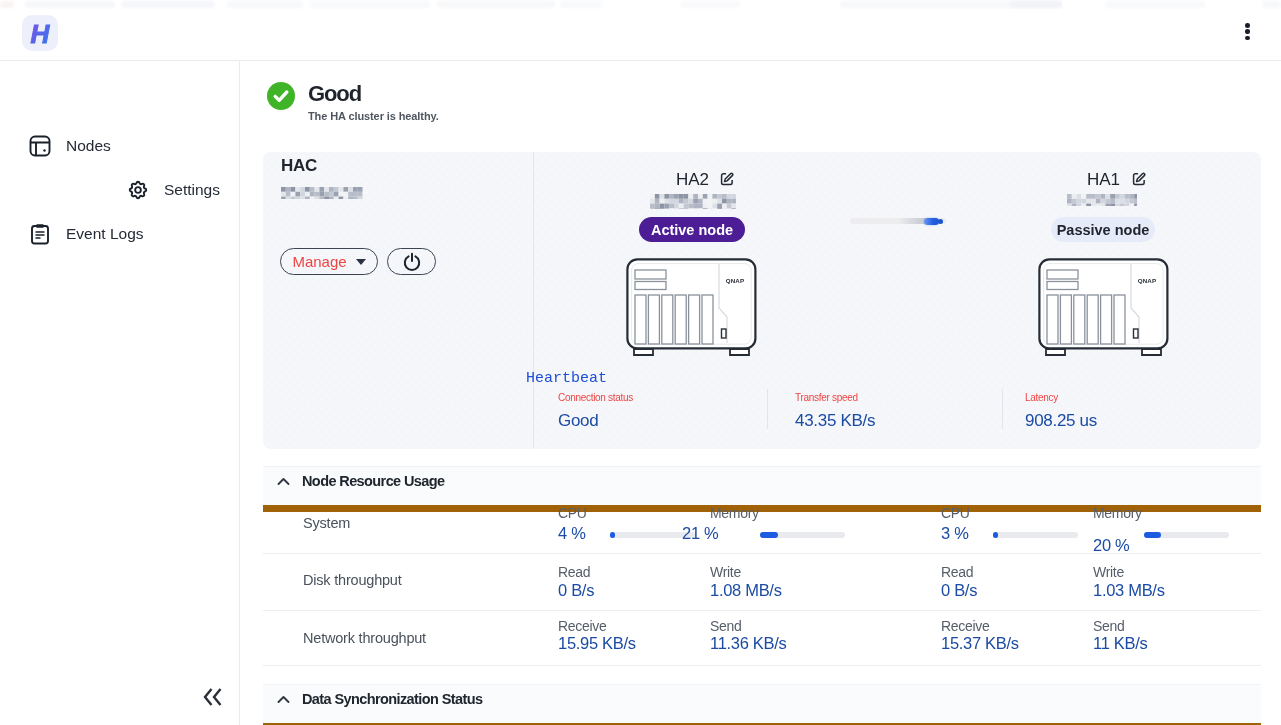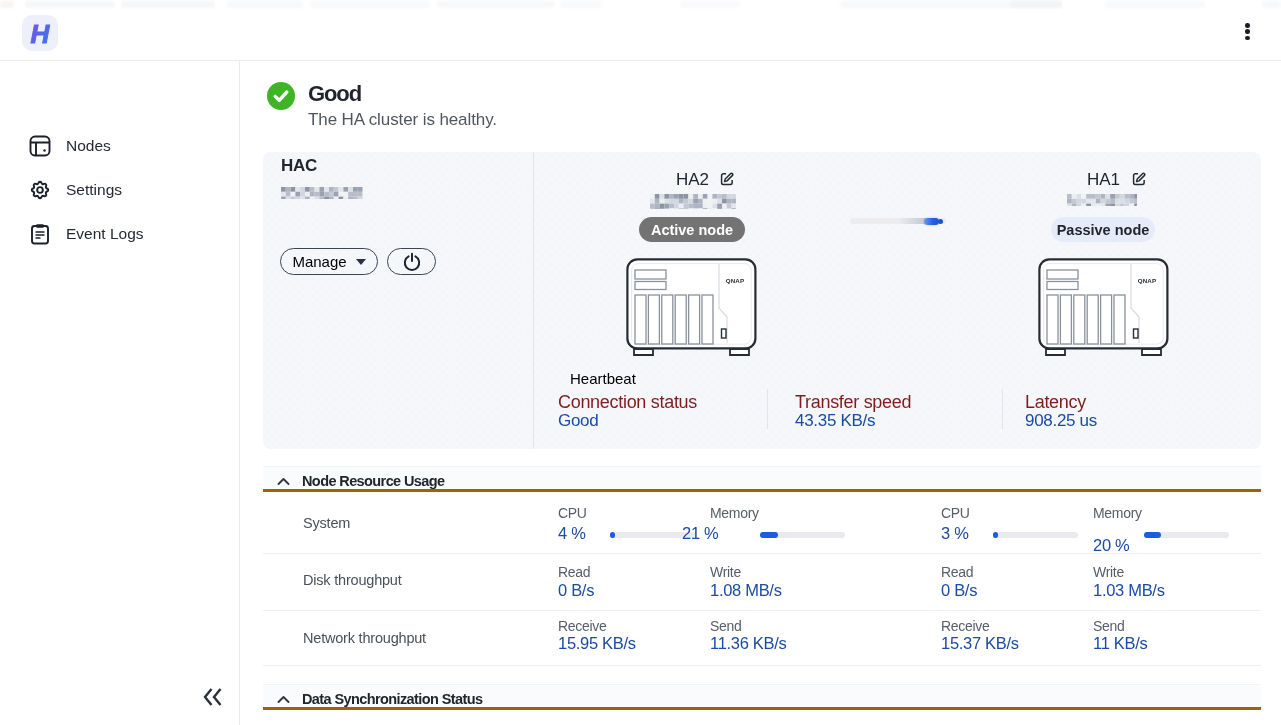--- a/index.html
+++ b/index.html
@@ -25,58 +25,58 @@
 .mi span { margin-left:15px; font-size:15.5px; color:#252b36; }
 .mi.sel { background:#e7ebf8;
   background-image:radial-gradient(circle, rgba(255,255,255,.55) 0.9px, transparent 1.1px),
    radial-gradient(circle, rgba(255,255,255,.55) 0.9px, transparent 1.1px);
   background-size:9px 9px, 9px 9px; background-position:0 0, 4.5px 4.5px; }
 .mi.sel span { color:#2e61d5; }
 #collapse { position:absolute; left:202px; top:626px; }
 #gcheck { position:absolute; left:267px; top:82px; width:28px; height:28px; border-radius:50%;
   background:#3fb426; }
 #goodT { position:absolute; left:308px; top:81px; font-size:22px; font-weight:bold; letter-spacing:-1.1px; color:#1f242c; }
-#goodS { position:absolute; left:308px; top:110px; font-size:17px; letter-spacing:-0.1px; color:#4f565f; }
+#goodS { position:absolute; left:308px; top:110px; font-size:11px; letter-spacing:-0.1px; color:#4f565f;font-weight:bold; }
 
 #card { position:absolute; left:263px; top:152px; width:998px; height:297px; border-radius:8px;
   background:#f4f6f9;
   background-image:radial-gradient(circle, rgba(255,255,255,.5) 0.9px, transparent 1.1px),
    radial-gradient(circle, rgba(255,255,255,.5) 0.9px, transparent 1.1px);
   background-size:9px 9px, 9px 9px; background-position:0 0, 4.5px 4.5px; }
 #cardDiv { position:absolute; left:533px; top:152px; width:1px; height:297px; background:#e2e5eb; }
 .mosaic { position:absolute; filter:blur(0.7px); overflow:hidden; border-radius:1px; }
 #hacT { position:absolute; left:281px; top:156px; font-size:17px; font-weight:bold; letter-spacing:-0.3px; color:#20252e; }
 .btn { position:absolute; height:27px; border:1.6px solid #3c4454; border-radius:14px;
   background:transparent; display:flex; align-items:center; justify-content:center; }
 #manageB { left:280px; top:248px; width:98px; }
-#manageB span { font-size:15px; color:#000000; }
+#manageB span { font-size:15px; color:#ef4444; }
 #manageB .caret { width:0; height:0; border-left:5.5px solid transparent;
   border-right:5.5px solid transparent; border-top:6px solid #2a3140; margin-left:9px; margin-top:1px; }
 #powerB { left:387px; top:248px; width:49px; }
 
 .nodeName { position:absolute; top:170px; font-size:17px; color:#20262f; }
 .pill { position:absolute; top:217px; height:25px; border-radius:13px; font-size:14.5px;
   font-weight:bold; display:flex; align-items:center; justify-content:center; }
-#pillA { left:639px; width:106px; background:#737373; color:#fff; }
+#pillA { left:639px; width:106px; background:#4c1d95; color:#fff; }
 #pillP { left:1051px; width:104px; background:#e6ebf9; color:#20262f; }
 
 #hbTrack { position:absolute; left:850px; top:218px; width:96px; height:6px; border-radius:3px;
   background:linear-gradient(90deg,#ededf0 0%,#ededf0 50%,#cdd0d7 72%,#c6cad2 78%,#e4e6ea 88%,#ebecef 100%); }
 #hbBlob { position:absolute; left:924px; top:217.5px; width:15px; height:7px; border-radius:3.5px;
   background:linear-gradient(90deg,#6a97f2,#2160e2 60%,#1d55d2); box-shadow:0 0 2px rgba(40,90,220,.4); }
 #hbDot { position:absolute; left:937.5px; top:218.5px; width:5px; height:5px; border-radius:50%;
   background:#1d55cf; }
 
-#hbLabel { position:absolute; left:570px; top:370px; font-size:15px; color:#000000; }
-.statLab { position:absolute; top:392px; font-size:18px; letter-spacing:-0.3px; color:#7f1d1d; }
+#hbLabel { position:absolute; left:526px; top:370px; font-size:15px; color:#1d4ed8;font-family:Liberation Mono, monospace; }
+.statLab { position:absolute; top:392px; font-size:10px; letter-spacing:-0.3px; color:#ef4444; }
 .statVal { position:absolute; top:411px; font-size:17px; letter-spacing:-0.3px; color:#1b4ba4; }
 .vdiv { position:absolute; top:389px; width:1px; height:40px; background:#e2e5eb; }
 
-.secHead { position:absolute; left:263px; width:998px; height:26px; background:#fafbfd;
-  border-top:1px solid #f1f2f5; border-bottom:3px solid #a16207; }
+.secHead { position:absolute; left:263px; width:998px; height:46px; background:#fafbfd;
+  border-top:1px solid #f1f2f5; border-bottom:7px solid #a16207; }
 .secHead b { position:absolute; left:39px; top:6px; font-size:14.5px; letter-spacing:-0.6px; color:#20262e; }
 .secHead svg { position:absolute; left:14px; top:10px; }
 .rline { position:absolute; left:263px; width:998px; height:1px; background:#eceef2; }
 .rowLab { position:absolute; left:303px; font-size:14.5px; letter-spacing:-0.2px; color:#4a515b; }
 .cellLab { position:absolute; font-size:14px; letter-spacing:-0.3px; color:#565e69; }
 .cellVal { position:absolute; font-size:16.5px; letter-spacing:-0.3px; color:#1b4ba4; }
 .track { position:absolute; width:85px; height:5.5px; border-radius:3px; background:#e9eaee; }
 .fill { height:5.5px; border-radius:3px; background:#1d5be0; }
 </style>
 </head>
@@ -116,21 +116,21 @@
 
 <div id="sidebar">
   <div class="mi" style="top:65px;">
     <svg width="22" height="22" viewBox="0 0 22 22" fill="none" stroke="#1a212b" stroke-width="1.9">
       <rect x="1.5" y="1.5" width="19" height="19" rx="4.5"></rect>
       <path d="M1.5 7.5 H20.5 M7 7.5 V20.5"></path>
       <circle cx="15.5" cy="15.5" r="1.2" fill="#1a212b" stroke="none"></circle>
     </svg>
     <span>Nodes</span>
   </div>
-  <div class="mi" style="top:109px;">
+  <div class="mi" style="top:109px;justify-content:flex-end;">
     <svg width="22" height="22" viewBox="0 0 24 24" fill="none" stroke="#1a212b" stroke-width="2.1">
       <path d="M10.325 4.317c.426 -1.756 2.924 -1.756 3.35 0a1.724 1.724 0 0 0 2.573 1.066c1.543 -.94 3.31 .826 2.37 2.37a1.724 1.724 0 0 0 1.065 2.572c1.756 .426 1.756 2.924 0 3.35a1.724 1.724 0 0 0 -1.066 2.573c.94 1.543 -.826 3.31 -2.37 2.37a1.724 1.724 0 0 0 -2.572 1.065c-.426 1.756 -2.924 1.756 -3.35 0a1.724 1.724 0 0 0 -2.573 -1.066c-1.543 .94 -3.31 -.826 -2.37 -2.37a1.724 1.724 0 0 0 -1.065 -2.572c-1.756 -.426 -1.756 -2.924 0 -3.35a1.724 1.724 0 0 0 1.066 -2.573c-.94 -1.543 .826 -3.31 2.37 -2.37c1 .608 2.296 .07 2.572 -1.065z"></path>
       <circle cx="12" cy="12" r="3.1"></circle>
     </svg>
     <span>Settings</span>
   </div>
   <div class="mi" style="top:153px;">
     <svg width="22" height="22" viewBox="0 0 22 22" fill="none" stroke="#1a212b" stroke-width="1.9">
       <rect x="3" y="3" width="16" height="17.5" rx="2.5"></rect>
       <rect x="7" y="1.2" width="8" height="3.6" rx="1.4" fill="#1a212b" stroke="none"></rect>

